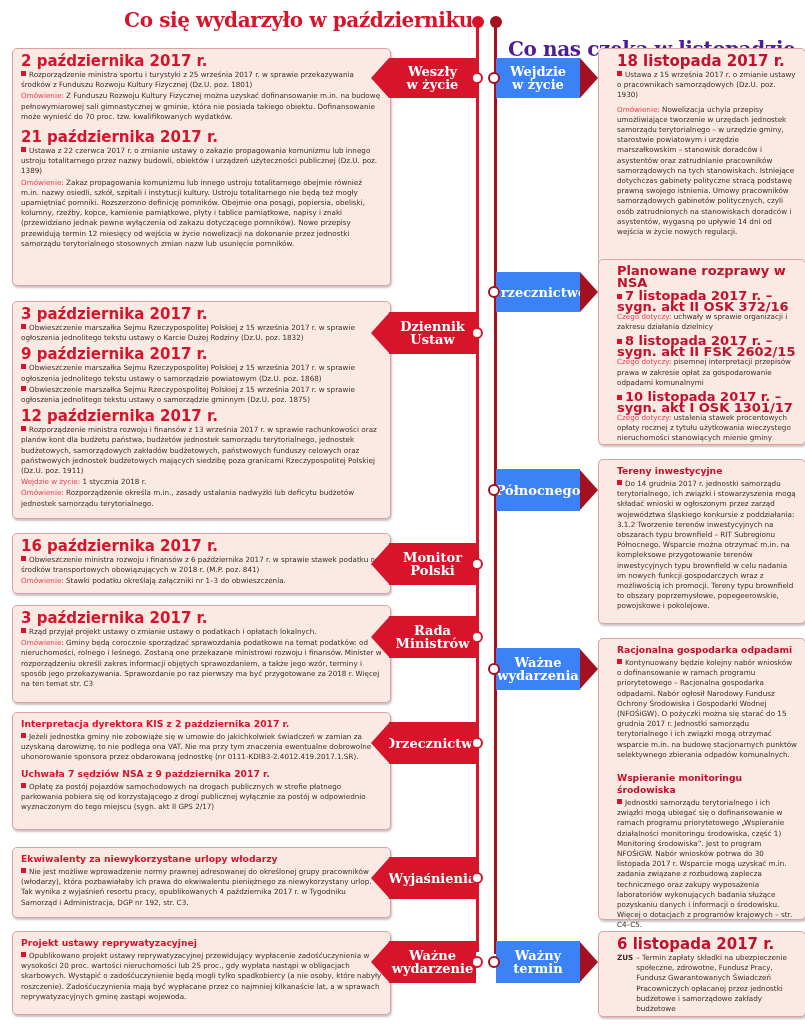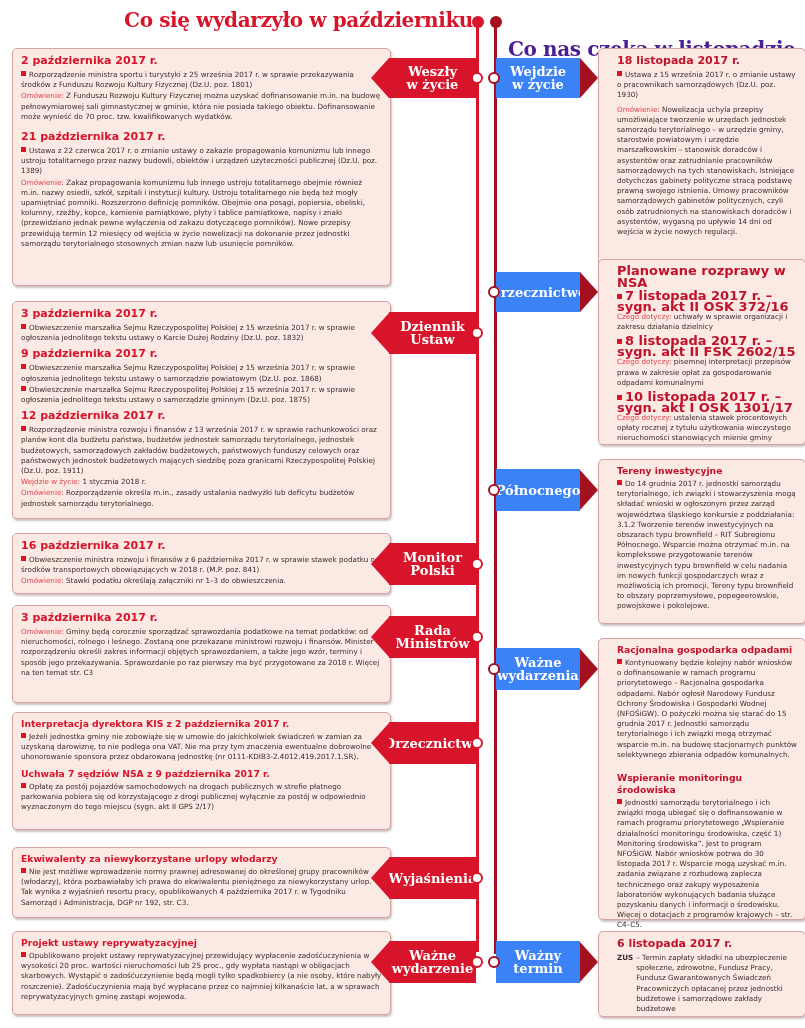--- a/index.html
+++ b/index.html
@@ -24,21 +24,21 @@
   .tag { position: absolute; color: #fff; font-family: "DejaVu Serif", serif; font-weight: bold; font-size: 13px; line-height: 13px; text-align: center; display: flex; align-items: center; justify-content: center; z-index: 2; }
   .tag.l { left: 389px; width: 87px; background: #d7142a; }
   .tag.l::before { content: ""; position: absolute; left: -18px; top: 50%; transform: translateY(-50%); border-top: 20px solid transparent; border-bottom: 20px solid transparent; border-right: 18px solid #d7142a; }
   .tag.r { left: 496px; width: 84px; background: #3b82f6; }
   .tag.r::after { content: ""; position: absolute; right: -18px; top: 50%; transform: translateY(-50%); border-top: 20px solid transparent; border-bottom: 20px solid transparent; border-left: 18px solid #a3101f; }
 
   .box { position: absolute; background: #fbe9e4; border: 1.5px solid #d9a3a3; border-radius: 5px; box-shadow: 1px 2px 2px rgba(120,80,80,0.35); padding: 5px 8px 4px 8px; font-size: 7.2px; line-height: 10.2px; color: #3a2a2a; }
   .box.l { left: 12px; width: 379px; }
   .box.r { left: 598px; width: 208px; padding-left: 18px; }
 
-  .h { font-weight: bold; color: #d7142a; font-size: 11px; line-height: 14px; margin-bottom: 2px; }
+  .h { font-weight: bold; color: #d7142a; font-size: 15px; line-height: 14px; margin-bottom: 2px; }
   .h.sm { font-size: 9.2px; line-height: 12px; }
   .r .h { color: #c0122a; }
   .p { margin-bottom: 1px; }
   .b::before { content: ""; display: inline-block; width: 5px; height: 5px; background: #d7142a; margin-right: 3px; vertical-align: 1px; }
   .lab { color: #e0434f; }
   .gap { height: 7px; }
   .sub { font-weight: bold; color: #c0122a; font-size: 13px; line-height: 10.5px; }
   .zus { display: flex; }
   .zus .k { font-weight: bold; margin-right: 3px; white-space: nowrap; }
 </style>
@@ -94,20 +94,21 @@
   <div class="p b">Obwieszczenie ministra rozwoju i finansów z 6 października 2017 r. w sprawie stawek podatku od środków transportowych obowiązujących w 2018 r. (M.P. poz. 841)</div>
   <div class="p"><span class="lab">Omówienie:</span> <span>Stawki podatku określają załączniki nr 1–3 do obwieszczenia.</span></div>
 </div>
 
 <div class="tag l" style="top:616px;height:42px;">
   <div><span>Rada</span><br><span>Ministrów</span></div>
 </div>
 <div class="node l" style="top:631px;"></div>
 <div class="box l" style="top:605px;height:98px;">
   <div class="h">3 października 2017 r.</div>
+  <div class="p b">Rząd przyjął projekt ustawy o zmianie ustawy o podatkach i opłatach lokalnych.</div>
   <div class="p"><span class="lab">Omówienie:</span> <span>Gminy będą corocznie sporządzać sprawozdania podatkowe na temat podatków: od nieruchomości, rolnego i leśnego. Zostaną one przekazane ministrowi rozwoju i finansów. Minister w rozporządzeniu określi zakres informacji objętych sprawozdaniem, a także jego wzór, terminy i sposób jego przekazywania. Sprawozdanie po raz pierwszy ma być przygotowane za 2018 r. Więcej na ten temat str. C3</span></div>
 </div>
 
 <div class="tag l" style="top:722px;height:42px;">
   <div>Orzecznictwo</div>
 </div>
 <div class="node l" style="top:737px;"></div>
 <div class="box l" style="top:712px;height:118px;">
   <div class="h sm">Interpretacja dyrektora KIS z 2 października 2017 r.</div>
   <div class="p b">Jeżeli jednostka gminy nie zobowiąże się w umowie do jakichkolwiek świadczeń w zamian za uzyskaną darowiznę, to nie podlega ona VAT. Nie ma przy tym znaczenia ewentualne dobrowolne uhonorowanie sponsora przez obdarowaną jednostkę (nr 0111-KDIB3-2.4012.419.2017.1.SR).</div>

